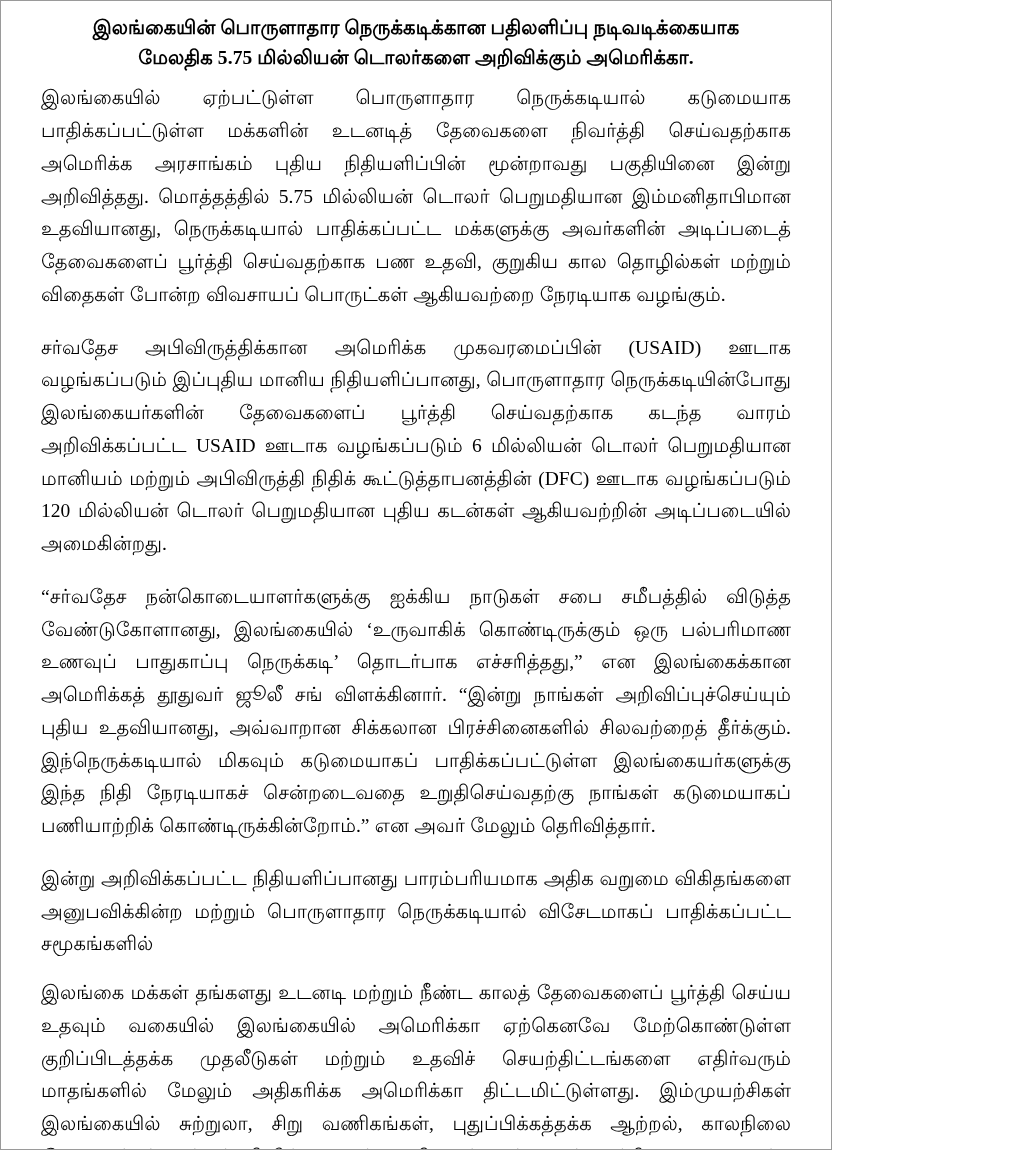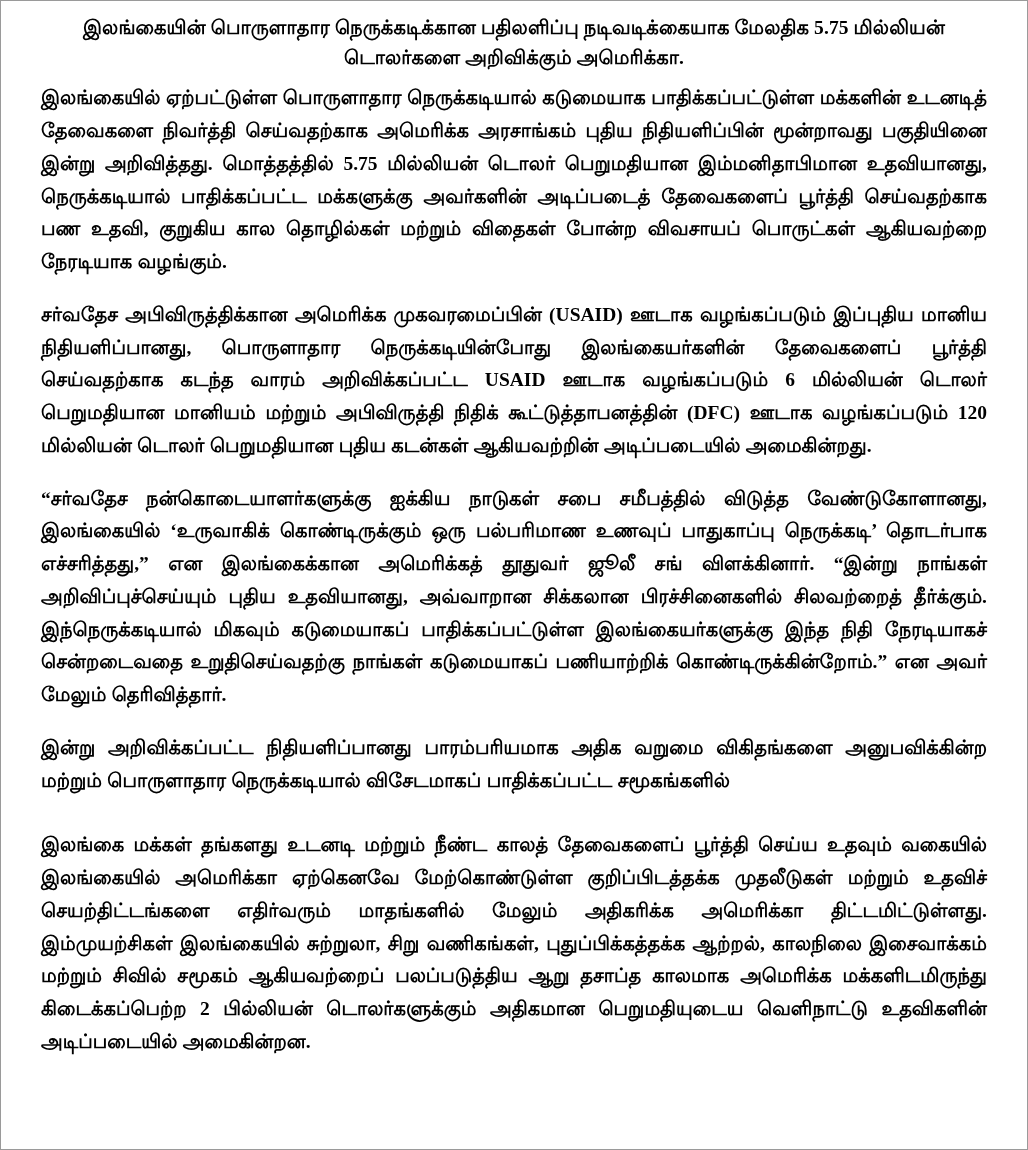--- a/index.html
+++ b/index.html
@@ -6,21 +6,21 @@
     margin: 0;
     padding: 0;
     background: #ffffff;
   }
   body {
     font-family: "Liberation Serif", "DejaVu Serif", serif;
     color: #000000;
   }
   .page {
     position: relative;
-    width: 1028px;
+    width: 832px;
     height: 1150px;
     box-sizing: border-box;
     background: #ffffff;
     border: 1px solid #9a9a9a;
     overflow: hidden;
   }
   .page-inner {
     box-sizing: border-box;
     padding: 12px 38px 10px 38px;
   }
@@ -37,27 +37,26 @@
     margin-top: 10px;
   }
   .para {
     margin: 0 0 20px 0;
     padding: 0 2px;
     text-align: justify;
     text-justify: inter-word;
     font-size: 19.5px;
     line-height: 1.68;
     word-spacing: 0.5px;
-    font-weight: bold;
   }
   .para:last-child {
     margin-bottom: 0;
   }
   .para-tight {
-    margin-bottom: 32px;
+    margin-bottom: 16px;
   }
 </style>
 </head>
 <body>
 
 <div class="page">
   <div class="page-inner">
 
     <h1 class="doc-title">இலங்கையின் பொருளாதார நெருக்கடிக்கான பதிலளிப்பு நடிவடிக்கையாக மேலதிக 5.75 மில்லியன் டொலர்களை அறிவிக்கும் அமெரிக்கா.</h1>
 

